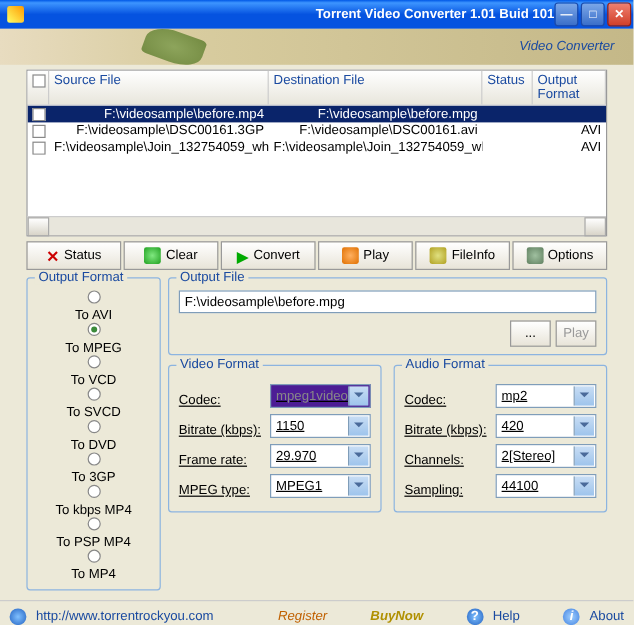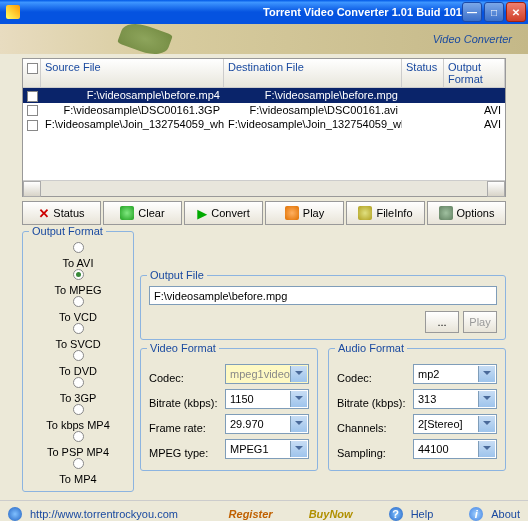--- a/index.html
+++ b/index.html
@@ -46,37 +46,37 @@
 .ico-fi { background: radial-gradient(#e0e080,#b0a020); }
 .ico-opt { background: radial-gradient(#a0c0a0,#608060); border-radius: 50%; }
 .lower { display: flex; gap: 6px; margin-top: 6px; }
 .fieldset { border: 1px solid #8cb4e0; border-radius: 3px; padding: 8px 8px 6px; position: relative; }
 .legend { position: absolute; top: -7px; left: 6px; background: #ece9d8; padding: 0 3px; color: #1a4aa0; }
 .formats { width: 112px; padding-top: 10px; }
 .radio-row { display: flex; align-items: center; gap: 4px; margin: 0 0; cursor: pointer; flex-direction: column; }
 .radio { width: 11px; height: 11px; border: 1px solid #888; border-radius: 50%; background: white; display: flex; align-items: center; justify-content: center; }
 .radio.on::after { content: ''; width: 5px; height: 5px; background: #3a8a3a; border-radius: 50%; }
 .right-col { flex: 1; display: flex; flex-direction: column; gap: 8px; }
-.outfile { padding-top: 10px; margin-top: 44px; }
+.outfile { padding-top: 10px; }
 .outfile-row { display: flex; gap: 4px; align-items: center; }
 .outfile input { flex: 1; border: 1px solid #7f9db9; padding: 2px 4px; height: 19px; }
 .outfile-btns { display: flex; gap: 4px; margin-top: 6px; justify-content: flex-end; }
 .sbtn { width: 34px; height: 22px; border: 1px solid #999; background: linear-gradient(to bottom,#fff,#e8e4d8); cursor: pointer; display: flex; align-items: center; justify-content: center; }
 .sbtn.disabled { color: #999; }
 .av-row { display: flex; gap: 10px; }
-.av-box { flex: 1; padding-top: 10px; }
+.av-box { flex: 1; padding-top: 10px; text-decoration: underline; }
 .param { display: flex; align-items: flex-end; margin: 5px 0; gap: 4px; }
 .param label { width: 72px; }
 .select { flex: 1; border: 1px solid #7f9db9; background: white; height: 20px; display: flex; align-items: center; padding: 0 4px; position: relative; cursor: pointer; }
-.select.disabled { background: #fef9c3; color: #888; }
+.select.disabled { background: #4c1d95; color: #888; }
 .select::after { content: ''; position: absolute; right: 1px; top: 1px; width: 16px; height: 16px; background: linear-gradient(to bottom,#c8ddf4,#9ec4ec); border-left: 1px solid #7f9db9; }
 .select .arr { position: absolute; right: 5px; top: 6px; width: 0; height: 0; border-left: 4px solid transparent; border-right: 4px solid transparent; border-top: 4px solid #4a6a9a; z-index: 1; }
 .footer { display: flex; align-items: center; gap: 8px; padding: 6px 8px; border-top: 1px solid #ccc; margin-top: 4px; }
 .footer .link { color: #1a4aa0; cursor: pointer; }
-.footer .reg { color: #c06000; font-weight: bold; font-style: italic; cursor: pointer; }
+.footer .reg { color: #c06000; font-weight: normal; font-style: italic; cursor: pointer; }
 .footer .buy { color: #b09000; font-weight: bold; font-style: italic; cursor: pointer; }
 .globe { width: 14px; height: 14px; background: radial-gradient(#80c0ff,#2060c0); border-radius: 50%; }
 .help-i { width: 14px; height: 14px; background: radial-gradient(#80c0ff,#2060c0); border-radius: 50%; color: white; text-align: center; line-height: 14px; font-weight: bold; }
 .info-i { width: 14px; height: 14px; background: radial-gradient(#a0d0ff,#4080e0); border-radius: 50%; color: white; text-align: center; line-height: 14px; font-weight: bold; font-style: italic; }
 .spacer { flex: 1; }
 </style>
 </head>
 <body>
 
 <div class="titlebar">
@@ -248,21 +248,21 @@
           <div class="param">
               <label>Codec:</label>
               <div class="select">
                 <span>mp2</span>
                 <span class="arr"></span>
               </div>
             </div>
           <div class="param">
               <label>Bitrate (kbps):</label>
               <div class="select">
-                <span>313</span>
+                <span>420</span>
                 <span class="arr"></span>
               </div>
             </div>
           <div class="param">
               <label>Channels:</label>
               <div class="select">
                 <span>2[Stereo]</span>
                 <span class="arr"></span>
               </div>
             </div>

